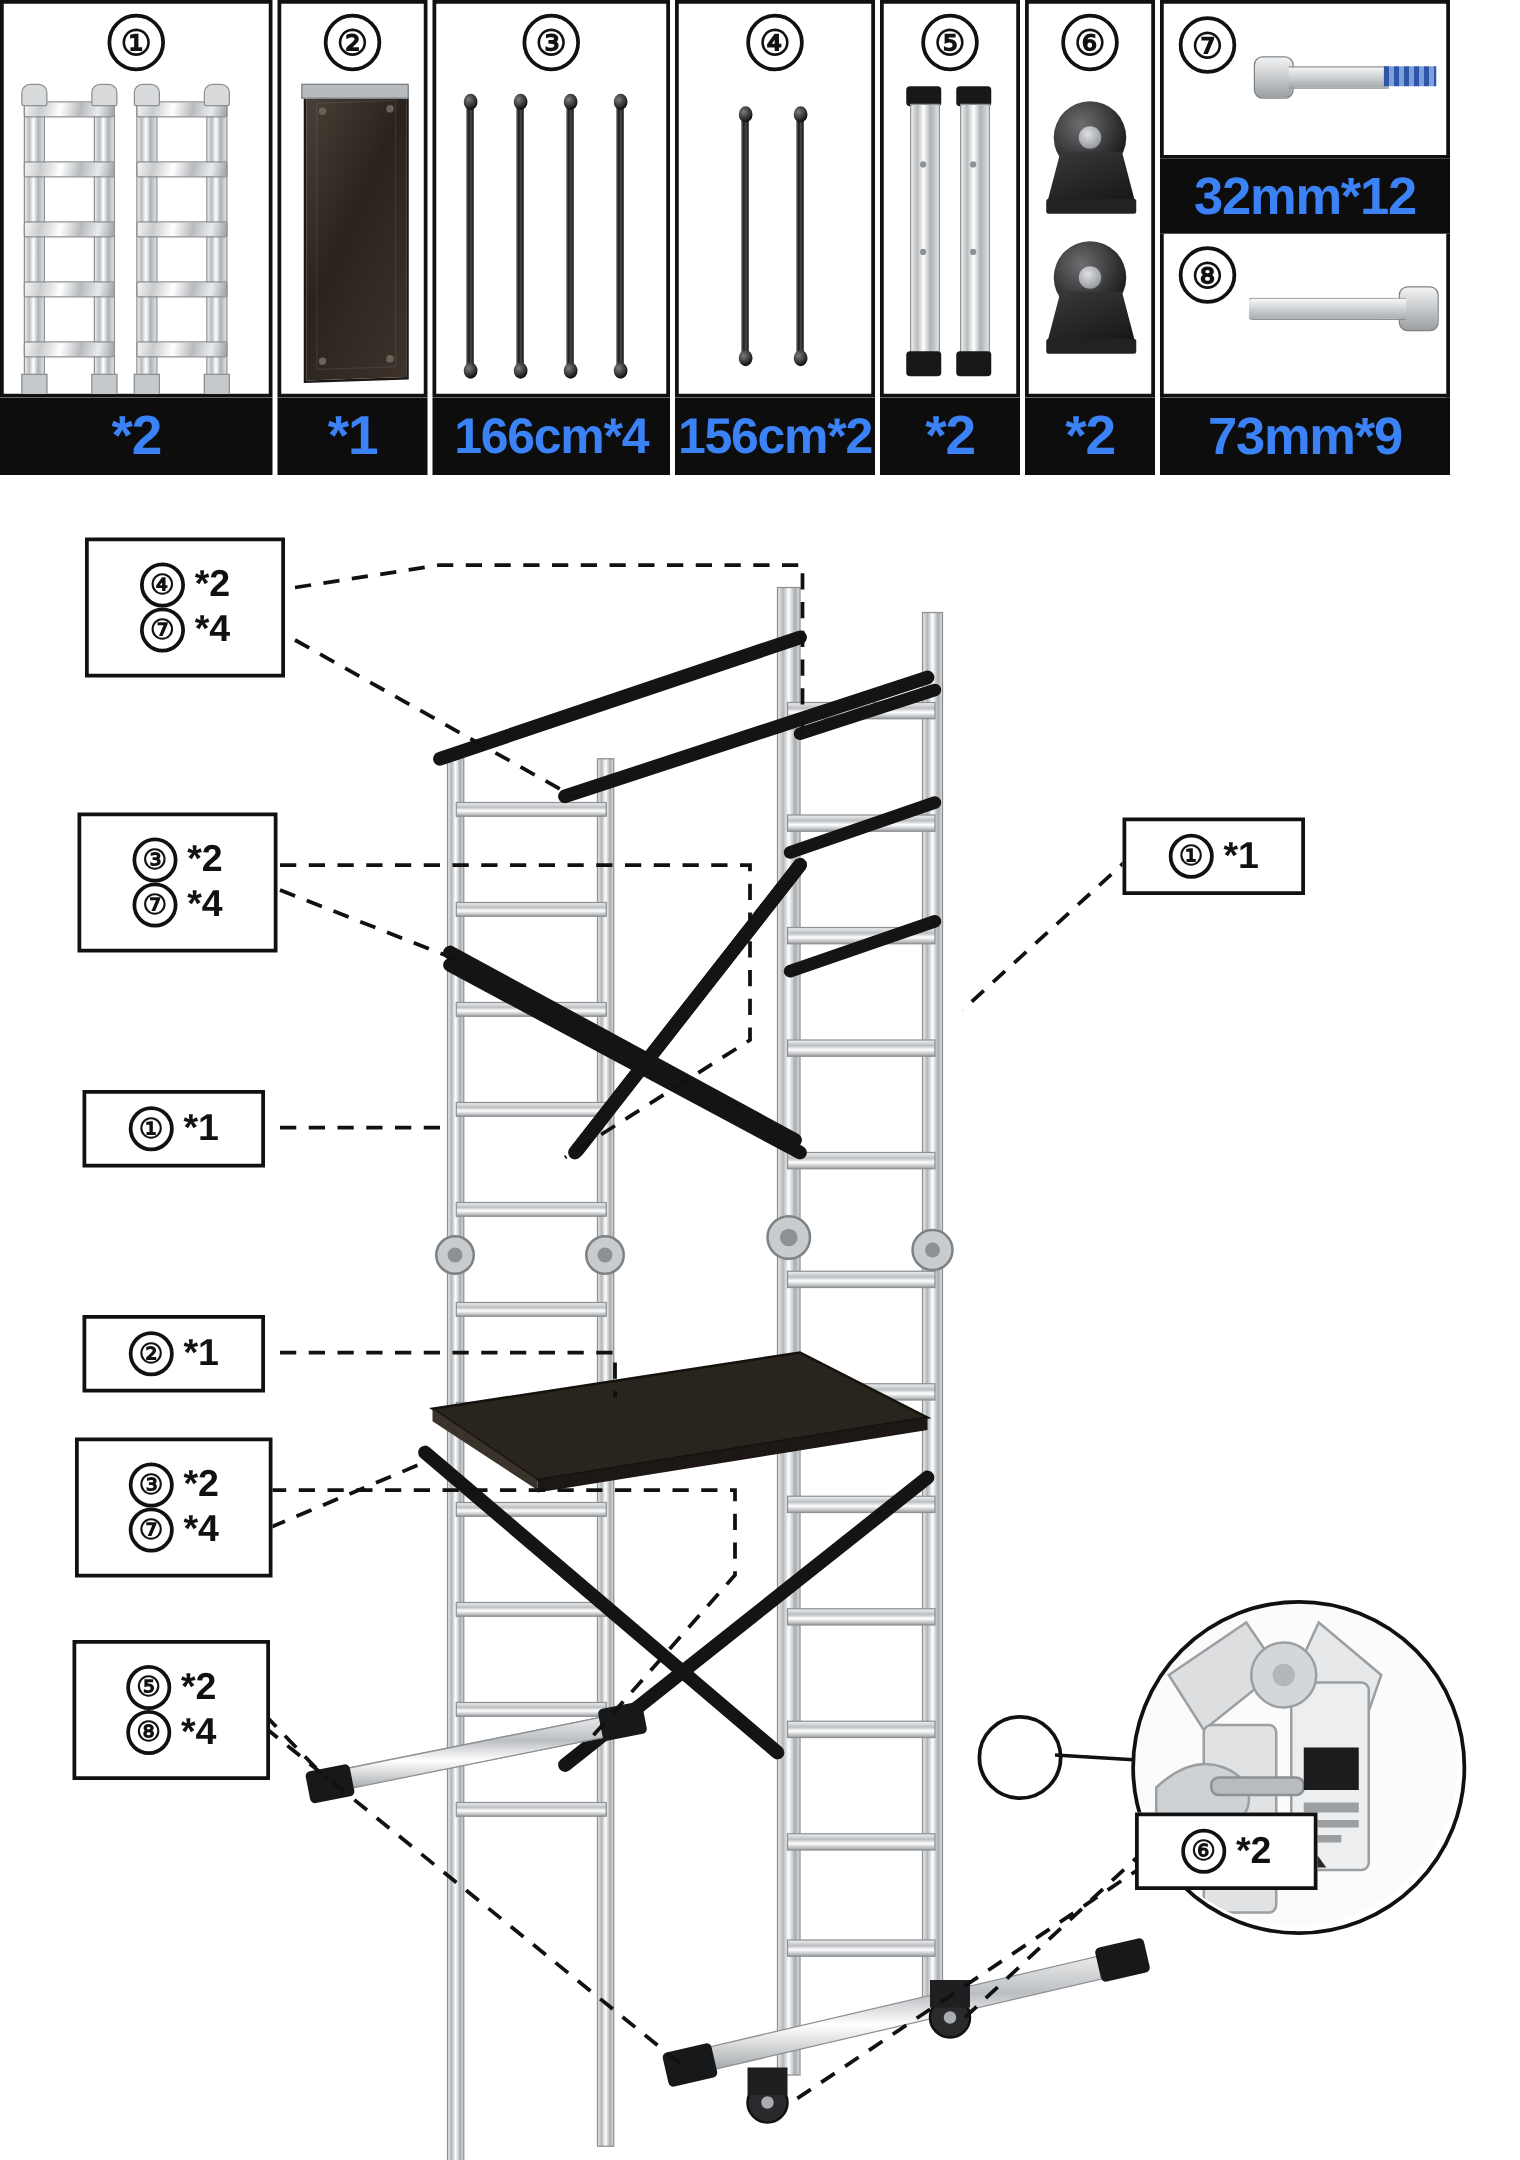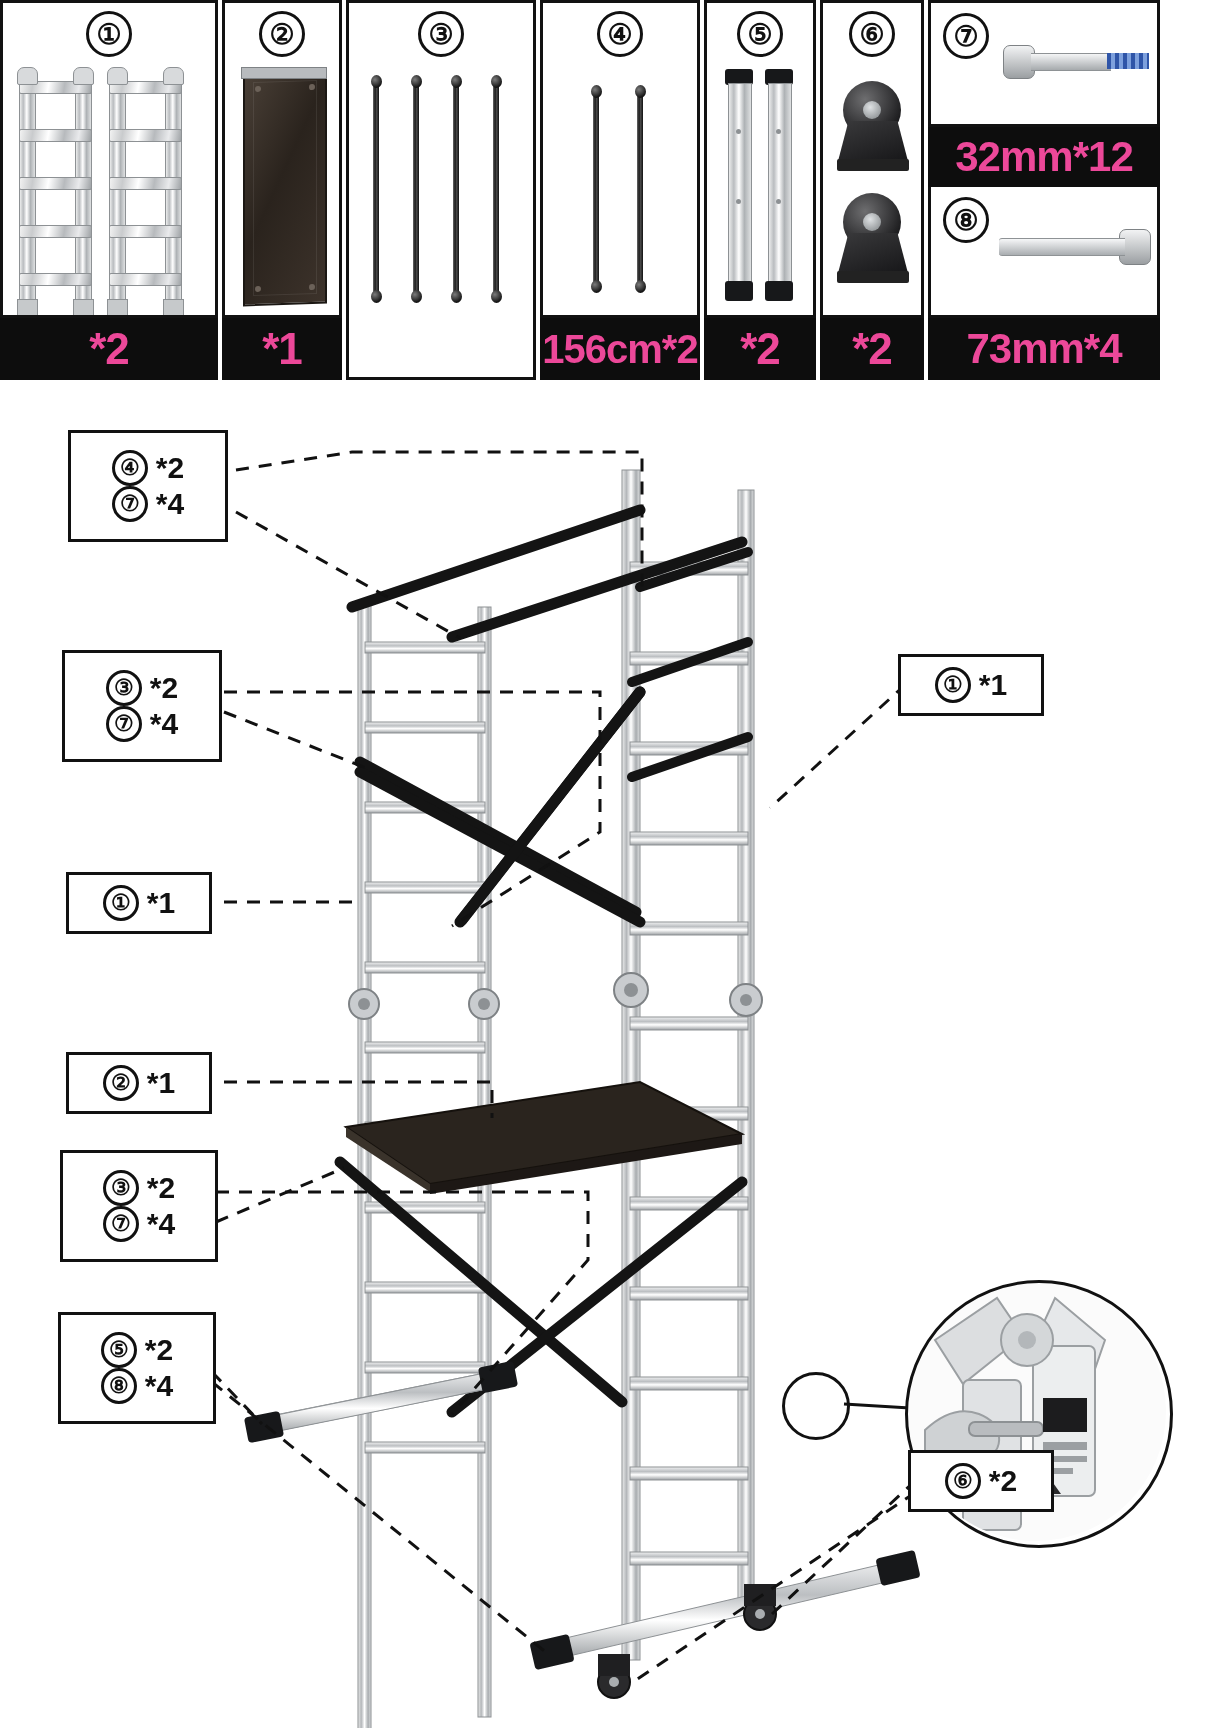--- a/index.html
+++ b/index.html
@@ -35,21 +35,21 @@
   .part-box {
     border: 3px solid #111;
     box-sizing: border-box;
     position: relative;
     flex: 1 1 auto;
     background: #fff;
     overflow: hidden;
   }
   .part-qty {
     background: #0d0d0d;
-    color: #ec4899;
+    color: #3b82f6;
     font-weight: bold;
     display: flex;
     align-items: center;
     justify-content: center;
     box-sizing: border-box;
     letter-spacing: -1px;
   }
   .circ {
     display: inline-flex;
     align-items: center;
@@ -253,20 +253,21 @@
           <div class="rod-end" style="position:absolute;left:0;top:0;width:11px;height:13px;"></div>
           <div class="rod-end" style="position:absolute;left:0;bottom:0;width:11px;height:13px;"></div>
         </div>
         <div style="position:absolute;left:142px;top:12px;width:10px;height:228px;">
           <div class="dark-rod" style="position:absolute;left:2px;top:10px;width:6px;height:208px;"></div>
           <div class="rod-end" style="position:absolute;left:0;top:0;width:11px;height:13px;"></div>
           <div class="rod-end" style="position:absolute;left:0;bottom:0;width:11px;height:13px;"></div>
         </div>
       </div>
     </div>
+    <div class="part-qty" style="height:62px;font-size:40px;">166cm*4</div>
   </div>
 
   <div class="part-cell" style="width:160px;">
     <div class="part-box" style="height:308px;">
       <div class="circ part-num">④</div>
       <div class="part-art">
         <div style="position:absolute;left:48px;top:22px;width:10px;height:208px;">
           <div class="dark-rod" style="position:absolute;left:2px;top:10px;width:6px;height:188px;"></div>
           <div class="rod-end" style="position:absolute;left:0;top:0;width:11px;height:13px;"></div>
           <div class="rod-end" style="position:absolute;left:0;bottom:0;width:11px;height:13px;"></div>
@@ -337,21 +338,21 @@
     </div>
     <div class="part-qty" style="height:60px;font-size:42px;border:3px solid #0d0d0d;box-sizing:border-box;">32mm*12</div>
 
     <div class="part-box" style="height:126px;border-top:none;">
       <div class="circ" style="position:absolute;left:12px;top:10px;width:46px;height:46px;font-size:28px;">⑧</div>
       <div style="position:absolute;left:64px;top:32px;width:162px;height:60px;">
         <div style="position:absolute;left:124px;top:10px;width:30px;height:34px;border-radius:7px;background:linear-gradient(180deg,#f2f3f4,#9b9fa2);border:1px solid #7e8285;"></div>
         <div style="position:absolute;left:4px;top:19px;width:126px;height:16px;background:linear-gradient(180deg,#f6f7f8,#a9adb0);border-top:1px solid #8e9295;border-bottom:1px solid #8e9295;border-radius:3px 0 0 3px;"></div>
       </div>
     </div>
-    <div class="part-qty" style="height:62px;font-size:42px;">73mm*4</div>
+    <div class="part-qty" style="height:62px;font-size:42px;">73mm*9</div>
   </div>
 </div>
 
 <div id="diagram">
 
   <svg class="lines" viewBox="0 0 1216 1336">
     <defs>
       <linearGradient id="alumH" x1="0" y1="0" x2="0" y2="1">
         <stop offset="0%" stop-color="#f0f1f2"></stop>
         <stop offset="35%" stop-color="#bcbfc2"></stop>

